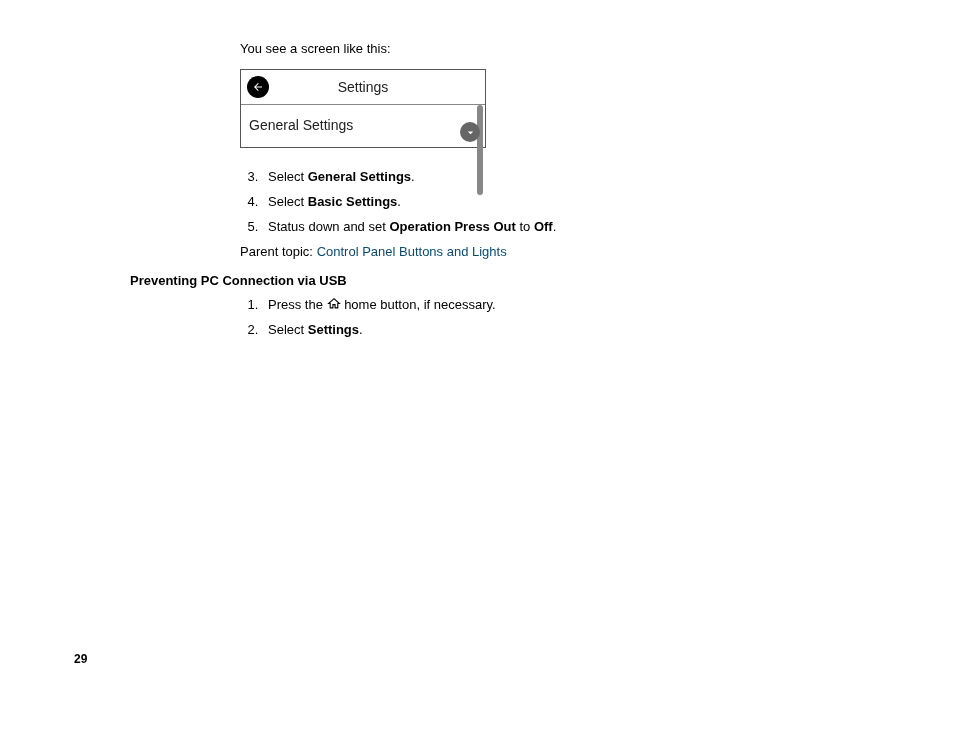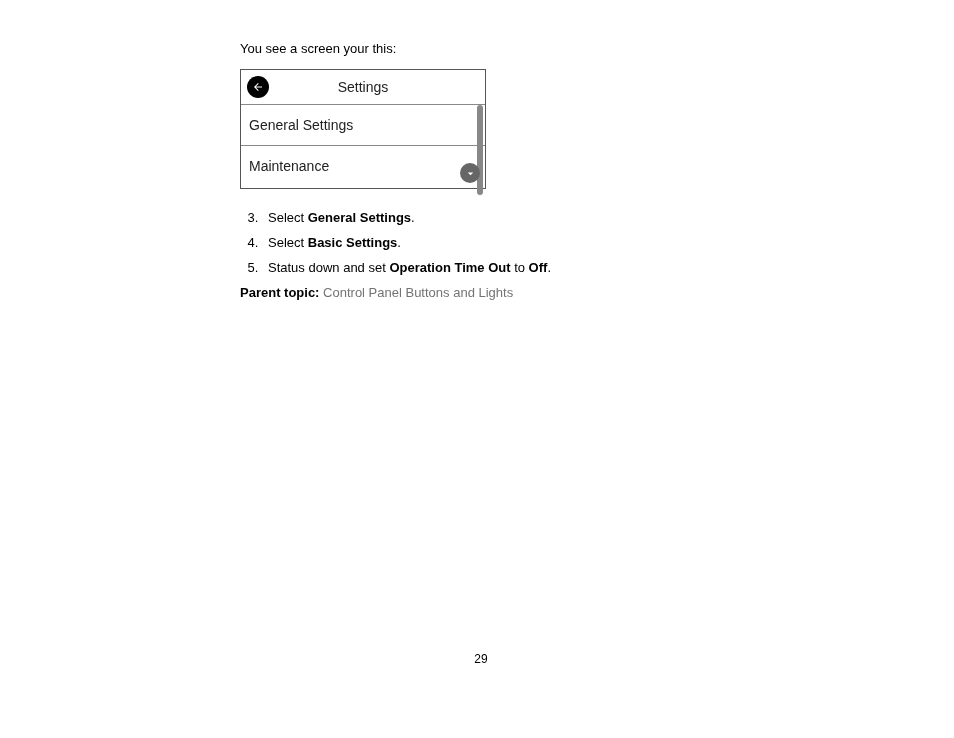--- a/index.html
+++ b/index.html
@@ -67,89 +67,98 @@
     width: 20px; height: 20px;
     border-radius: 50%;
     background: #666; color: #fff;
     display: flex; align-items: center; justify-content: center;
     font-size: 13px;
   }
   .screen-wrap { position: relative; width: 244px; }
   ol.steps { margin: 0 0 6px 0; padding-left: 22px; }
   ol.steps li { padding-left: 6px; margin-bottom: 6px; }
   .parent-topic { margin-top: 4px; margin-bottom: 10px; }
-  .parent-topic .label { font-weight: bold; }
-  .parent-topic .link { color: #737373; }
+  .parent-topic .label { font-weight: normal; }
+  .parent-topic .link { color: #0c4a6e; }
   .section-heading {
     font-weight: bold;
     margin: 6px 0 6px 70px;
   }
   .para { margin-bottom: 8px; }
   .home-icon {
     display: inline-block;
     vertical-align: middle;
   }
   .page-num {
     position: absolute;
     bottom: 30px;
-    left: 8px; right: 0;
-    text-align: center;
-    font-weight: normal;
+    left: 14px; right: 0;
+    font-weight: bold;
     font-size: 12px;
   }
   .page-wrap { position: relative; width: 100%; height: 100%; }
   b { font-weight: bold; }
 </style>
 </head>
 <body>
 <div class="page-wrap">
 
 <div class="indent-block">
-  <div class="intro">You see a screen your this:</div>
+  <div class="intro">You see a screen like this:</div>
 
   <div class="screen-wrap">
     <div class="device-screen">
       <div class="device-header">
         <div class="back-circle">
           <svg width="12" height="12" viewBox="0 0 24 24">
                 <path d="M20 11H7.8l5.6-5.6L12 4l-8 8 8 8 1.4-1.4L7.8 13H20z" fill="#fff"></path>
               </svg>
         </div>
         <div class="device-title">Settings</div>
       </div>
       <div class="device-row">General Settings</div>
-      <div class="device-row">Maintenance</div>
     </div>
     <div class="scroll-thumb"></div>
     <div class="down-circle">
       <svg width="11" height="11" viewBox="0 0 24 24">
             <path d="M12 16l-6-6h12z" fill="#fff"></path>
           </svg>
     </div>
   </div>
 
   <ol class="steps" start="3">
     <li>
       <span>Select </span><b>General Settings</b><span>.</span>
     </li>
     <li>
       <span>Select </span><b>Basic Settings</b><span>.</span>
     </li>
     <li>
-      <span>Status down and set </span><b>Operation Time Out</b><span> to </span><b>Off</b><span>.</span>
+      <span>Status down and set </span><b>Operation Press Out</b><span> to </span><b>Off</b><span>.</span>
     </li>
   </ol>
 
   <div class="parent-topic">
     <span class="label">Parent topic:</span>
     <span> </span>
     <span class="link">Control Panel Buttons and Lights</span>
   </div>
 </div>
 
+<div class="section-heading">Preventing PC Connection via USB</div>
 
 <div class="indent-block">
 
+  <ol class="steps" start="1">
+    <li>
+      <span>Press the </span><span class="home-icon"><svg width="14" height="13" viewBox="0 0 24 24">
+              <path d="M12 3l10 9h-3v8h-5v-6h-4v6H5v-8H2z" fill="none" stroke="#000" stroke-width="2"></path>
+            </svg></span><span> home button, if necessary.</span>
+    </li>
+    <li>
+      <span>Select </span><b>Settings</b><span>.</span>
+    </li>
+  </ol>
 </div>
 
 <div class="page-num">29</div>
 
 </div>
 
 </body></html>

